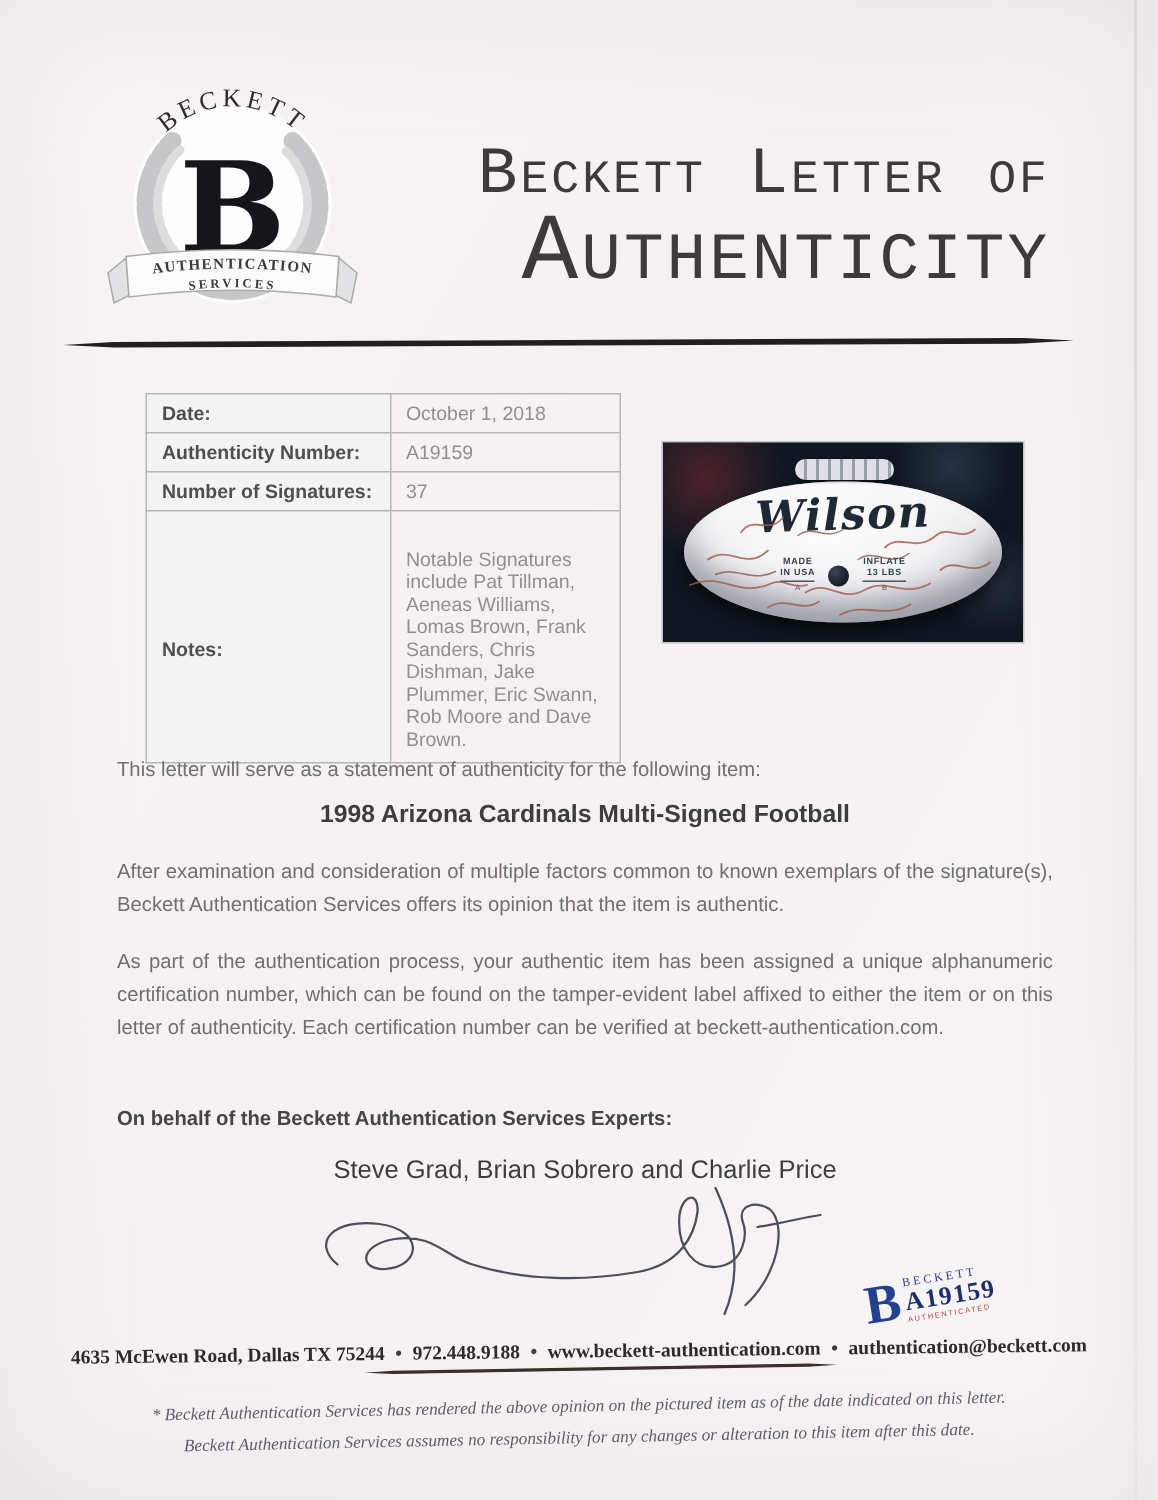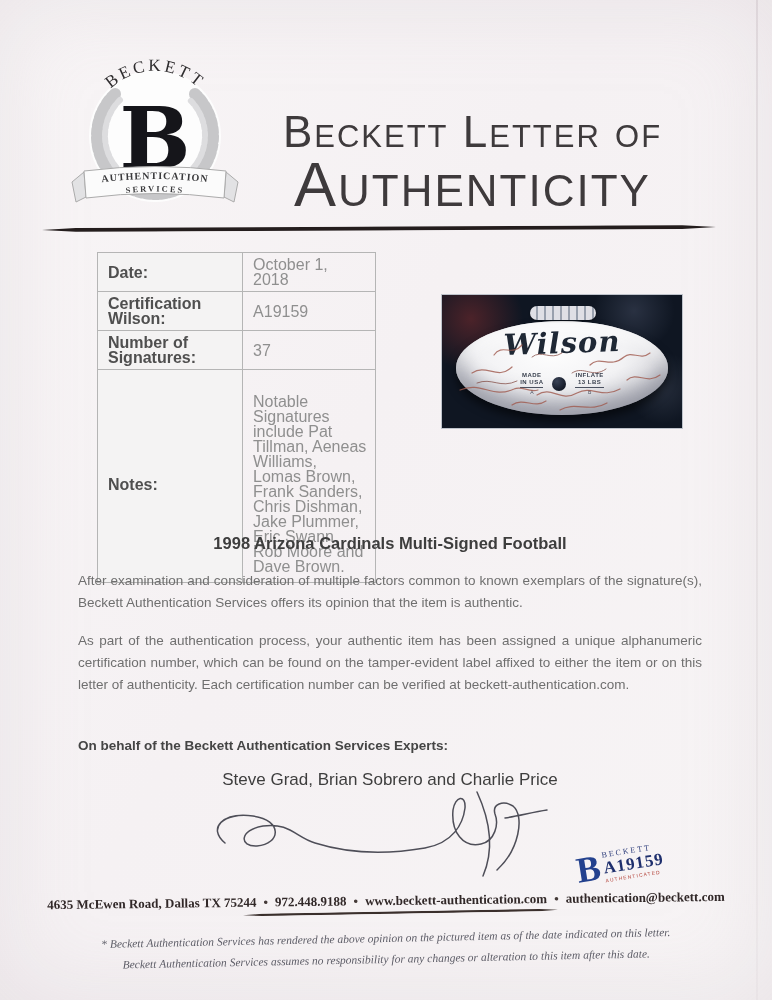--- a/index.html
+++ b/index.html
@@ -7,30 +7,30 @@
     position:relative;width:772px;height:1000px;margin:0 auto;overflow:hidden;
     background:linear-gradient(120deg,#f8f5f6 0%,#f5f1f3 45%,#f7f4f5 100%);
     box-shadow:inset 0 0 90px rgba(185,172,180,.22);
     font-family:"Liberation Sans",sans-serif;color:#6e6e6e;
   }
   .page::after{content:"";position:absolute;top:0;bottom:0;right:14px;width:2px;
     background:linear-gradient(to bottom,rgba(175,160,168,.25),rgba(175,160,168,.08));}
 
   
   .logo{position:absolute;left:70px;top:24px;width:170px;height:192px;}
-  .title{position:absolute;left:245px;top:106px;width:455px;text-align:center;
-    font-family:Liberation Sans, sans-serif;font-variant:small-caps;color:#3e3a3c;line-height:52px;}
+  .title{position:absolute;left:245px;top:91px;width:455px;text-align:right;
+    font-family:Liberation Mono, monospace;font-variant:small-caps;color:#3e3a3c;line-height:52px;}
   .title .t1{font-size:44px;letter-spacing:2px;}
   .title .t2{font-size:63px;letter-spacing:2px;}
   .rule-top{position:absolute;left:42px;top:226px;width:674px;height:5px;background:#241d1d;
     clip-path:polygon(0% 50%,5% 12%,95% 12%,100% 50%,95% 88%,5% 88%);transform:rotate(-0.25deg);}
 
   
-  .details{position:absolute;left:97px;top:252px;width:279px;border-collapse:collapse;
-    font-size:16px;line-height:15px;}
+  .details{position:absolute;left:97px;top:262px;width:317px;border-collapse:collapse;
+    font-size:13px;line-height:15px;}
   .details td{border:1px solid #b5b5b5;vertical-align:middle;padding:4px 8px 4px 10px;}
   .details td.lbl{width:148px;font-weight:bold;color:#4f4f4f;background:#f4f3f3;}
   .details td.val{width:139px;color:#8f8f8f;margin-top:24px;}
   .details tr{height:26px;}
   .details tr.notes{height:auto;}
   .details tr.notes td{padding-top:24px;padding-bottom:8px;}
 
   
   .photo{position:absolute;left:442px;top:295px;width:240px;height:133px;overflow:hidden;
     background:
@@ -132,21 +132,21 @@
   </div>
   <div class="rule-top"></div>
 
   <table class="details">
     <tbody>
       <tr>
         <td class="lbl">Date:</td>
         <td class="val">October 1, 2018</td>
       </tr>
       <tr>
-        <td class="lbl">Certification Wilson:</td>
+        <td class="lbl">Authenticity Number:</td>
         <td class="val">A19159</td>
       </tr>
       <tr>
         <td class="lbl">Number of Signatures:</td>
         <td class="val">37</td>
       </tr>
       <tr class="notes">
         <td class="lbl">Notes:</td>
         <td class="val">Notable Signatures include Pat Tillman, Aeneas Williams, Lomas Brown, Frank Sanders, Chris Dishman, Jake Plummer, Eric Swann, Rob Moore and Dave Brown.</td>
       </tr>
@@ -184,20 +184,21 @@
         <path d="M70,110 C82,102 92,114 104,106"></path>
       </g>
       <g fill="none" stroke="#7c4038" stroke-width="1" opacity="0.7" stroke-linecap="round">
         <path d="M35,88 C50,82 58,94 75,86"></path>
         <path d="M130,78 C142,70 150,84 164,74"></path>
         <path d="M90,62 C100,54 108,66 120,58"></path>
       </g>
     </svg>
   </div>
 
+  <div class="intro">This letter will serve as a statement of authenticity for the following item:</div>
   <div class="item-title">1998 Arizona Cardinals Multi-Signed Football</div>
   <div class="para p2">As part of the authentication process, your authentic item has been assigned a unique alphanumeric certification number, which can be found on the tamper-evident label affixed to either the item or on this letter of authenticity. Each certification number can be verified at beckett-authentication.com.</div>
   <div class="para p1">After examination and consideration of multiple factors common to known exemplars of the signature(s), Beckett Authentication Services offers its opinion that the item is authentic.</div>
   <div class="on-behalf">On behalf of the Beckett Authentication Services Experts:</div>
   <div class="experts">Steve Grad, Brian Sobrero and Charlie Price</div>
 
   <svg class="autograph" width="350" height="95" viewBox="0 0 350 95">
     <g fill="none" stroke="#4e4e58" stroke-width="1.5" stroke-linecap="round">
       <path d="M20,55 C2,40 18,24 48,28 C78,32 76,56 52,58 C34,59 34,42 58,38 C84,34 92,50 110,55 C145,66 185,66 220,60 C248,55 258,36 260,20 C261,6 250,8 248,22 C246,44 258,60 276,56 C290,53 294,36 290,26 C287,16 298,12 308,18 C320,28 314,62 292,82"></path>
       <path d="M272,4 C284,30 290,60 278,88"></path>

